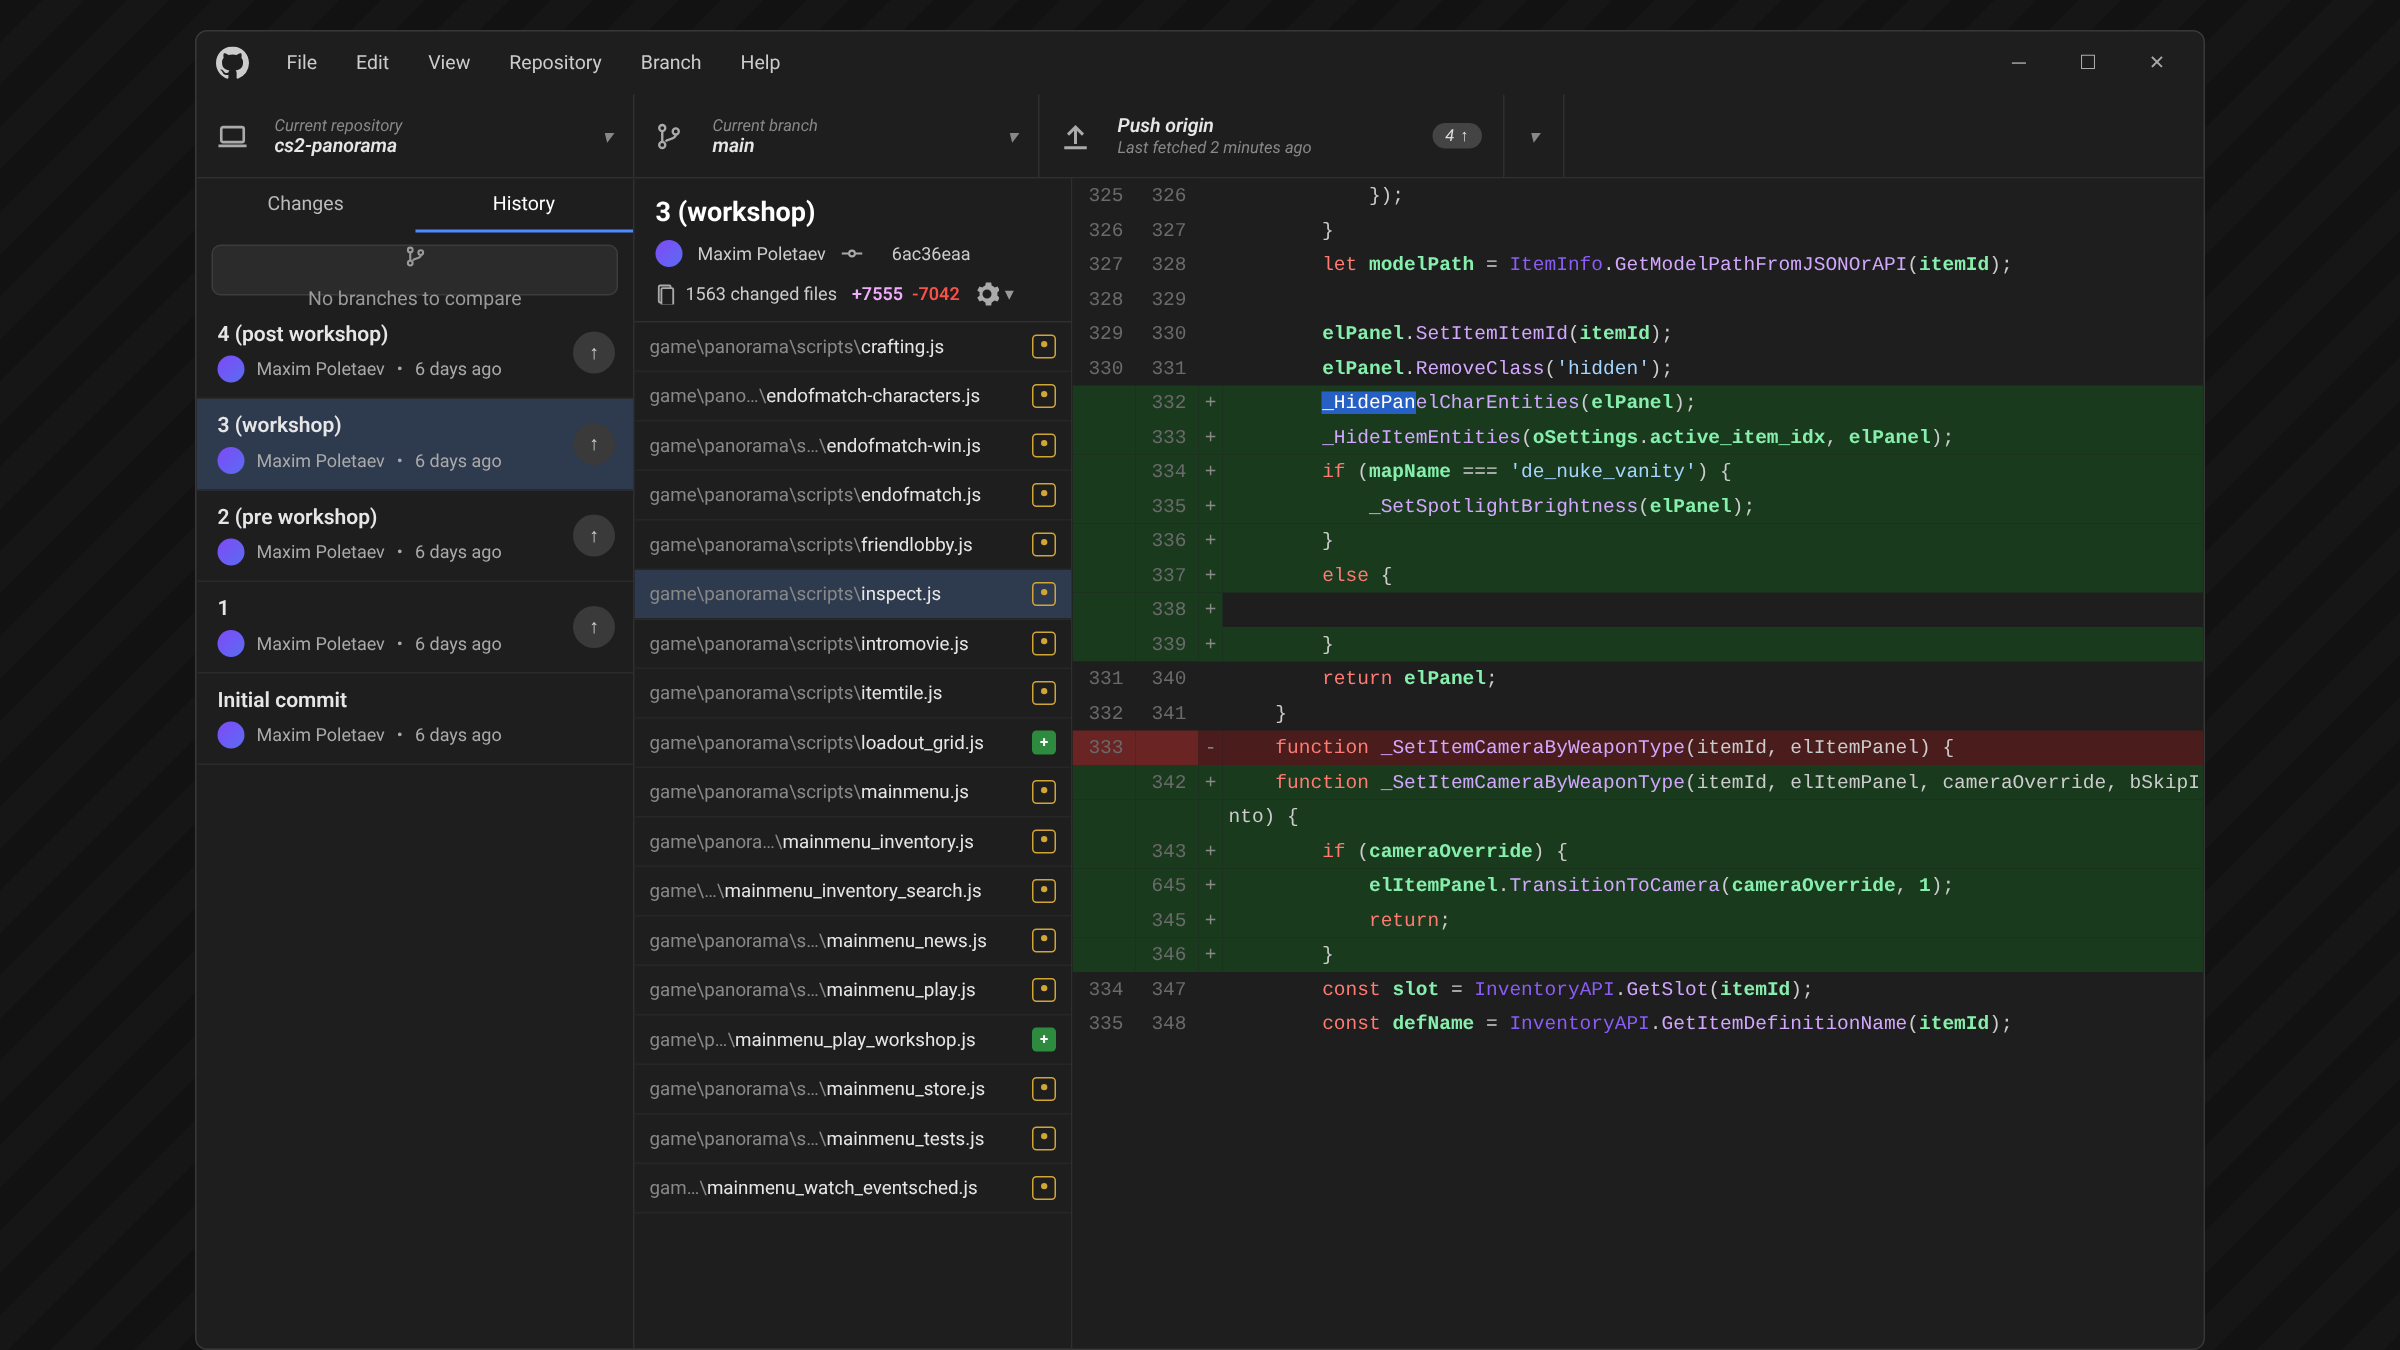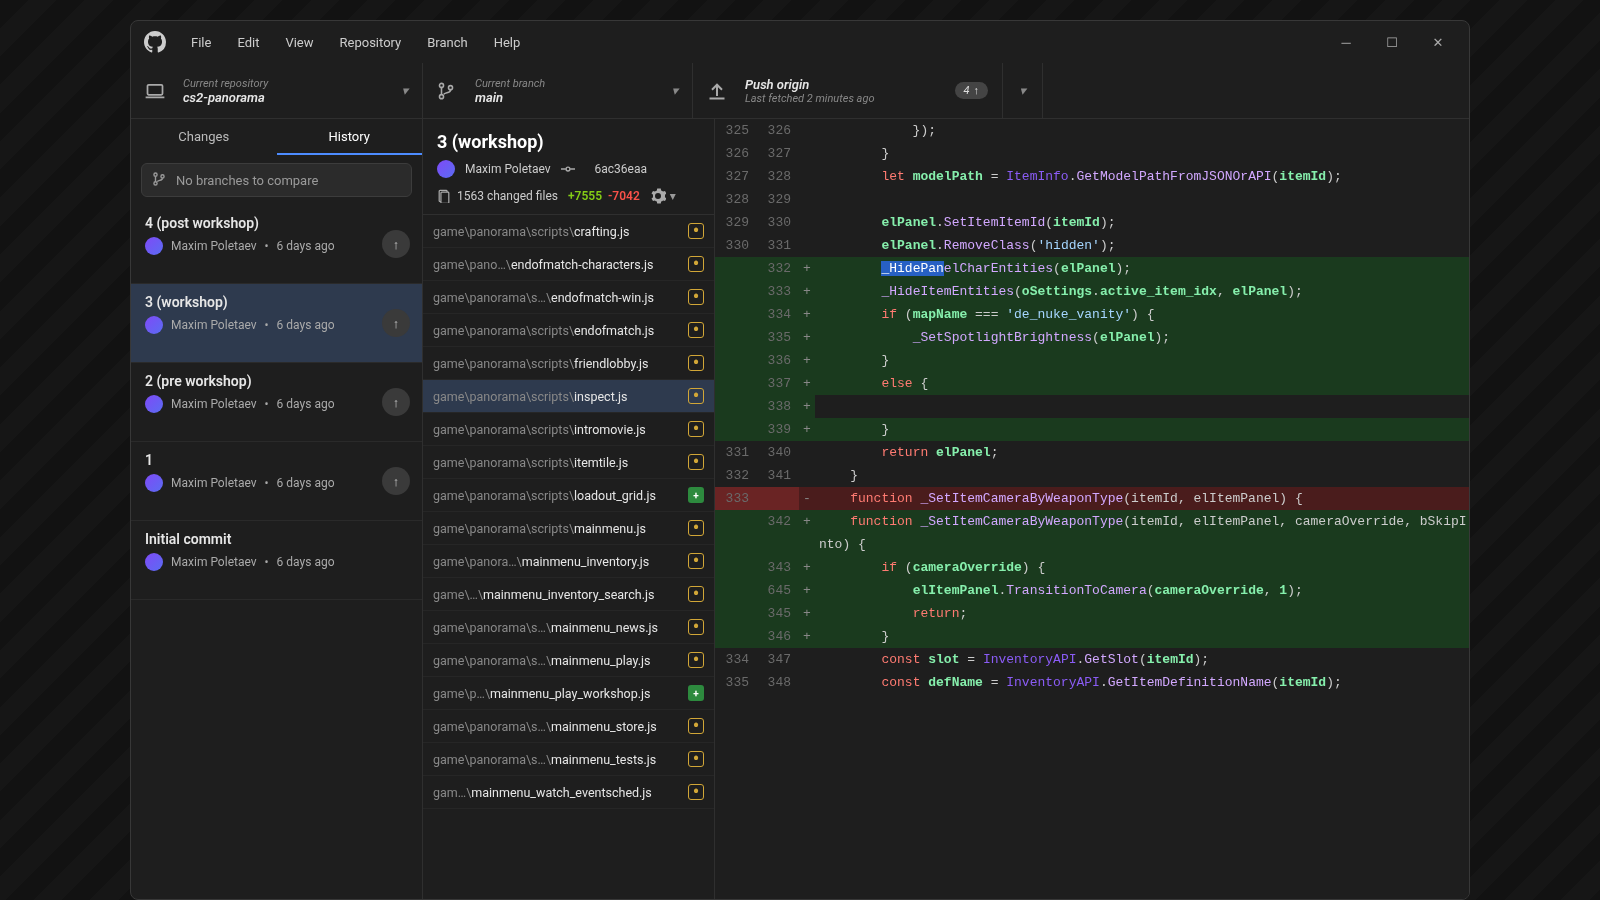--- a/index.html
+++ b/index.html
@@ -21,34 +21,34 @@
 .subheader .col .chev { margin-left: auto; color: #888; }
 .repo-col { width: 292px; }
 .branch-col { width: 270px; }
 .push-col { flex: 1; }
 .badge { background: #444; color: #ddd; border-radius: 10px; padding: 2px 9px; font-size: 11px; display: inline-flex; align-items: center; gap: 4px; }
 .content { flex: 1; display: flex; overflow: hidden; }
 .left { width: 292px; border-right: 1px solid #2f2f2f; display: flex; flex-direction: column; }
 .tabs { height: 36px; display: flex; }
 .tabs div { flex: 1; display: flex; align-items: center; justify-content: center; color: #bbb; border-bottom: 2px solid transparent; cursor: pointer; font-size: 13px; }
 .tabs div.active { border-bottom-color: #4d8cff; color: #fff; }
-.compare { margin: 8px 10px; height: 34px; background: #2b2b2b; border: 1px solid #3c3c3c; border-radius: 6px; display: flex; align-items: center; padding: 0 10px; color: #9a9a9a; gap: 10px; }
+.compare { margin: 8px 10px; height: 34px; background: #2b2b2b; border: 1px solid #3c3c3c; border-radius: 6px; display: flex; align-items: center; padding: 0 10px; color: #9a9a9a; gap: 10px; flex-direction: column; }
 .history-list { flex: 1; overflow-y: auto; }
-.commit-row { border-bottom: 1px solid #2a2a2a; padding: 10px 12px 28px 14px; cursor: pointer; position: relative; }
+.commit-row { border-bottom: 1px solid #2a2a2a; padding: 10px 12px 10px 14px; cursor: pointer; position: relative; }
 .commit-row.selected { background: #2e3a4e; }
 .commit-row .ctitle { color: #e6e6e6; font-size: 14px; font-weight: 600; margin-bottom: 6px; }
 .commit-row .cmeta { display: flex; align-items: center; gap: 8px; color: #aaa; font-size: 12px; }
 .avatar { width: 18px; height: 18px; border-radius: 50%; background: linear-gradient(135deg, #7f4af7, #5a6cf2); }
 .upbtn { position: absolute; right: 12px; top: 50%; transform: translateY(-50%); width: 28px; height: 28px; border-radius: 50%; background: #3a3a3a; display: flex; align-items: center; justify-content: center; color: #ccc; }
 .mid { width: 292px; border-right: 1px solid #2f2f2f; display: flex; flex-direction: column; }
 .commit-head { padding: 12px 14px 10px; border-bottom: 1px solid #2f2f2f; }
 .commit-head h1 { color: #fff; font-size: 18px; font-weight: 700; margin-bottom: 8px; }
 .commit-head .meta { display: flex; align-items: center; gap: 10px; color: #ccc; font-size: 12px; flex-wrap: wrap; }
 .commit-head .sha { display: flex; align-items: center; gap: 20px; }
-.diffstat .add { color: #84cc16; font-weight: 600; }
+.diffstat .add { color: #f0abfc; font-weight: 600; }
 .diffstat .del { color: #f85149; font-weight: 600; }
 .files { flex: 1; overflow-y: auto; }
 .file-row { display: flex; align-items: center; padding: 8px 10px; border-bottom: 1px solid #262626; cursor: pointer; justify-content: space-between; gap: 6px; }
 .file-row.selected { background: #2e3a4e; }
 .file-row .fn { display: flex; align-items: baseline; min-width: 0; }
 .file-row .fp { color: #888; font-size: 12.5px; white-space: nowrap; }
 .file-row .fname { color: #e6e6e6; font-size: 12.5px; white-space: nowrap; }
 .fmark { width: 16px; height: 16px; border-radius: 3px; flex-shrink: 0; display: flex; align-items: center; justify-content: center; font-size: 10px; font-weight: 700; }
 .fmark.mod { border: 1px solid #d1a637; color: #d1a637; }
 .fmark.mod::before { content: "•"; font-size: 18px; line-height: 10px; }

